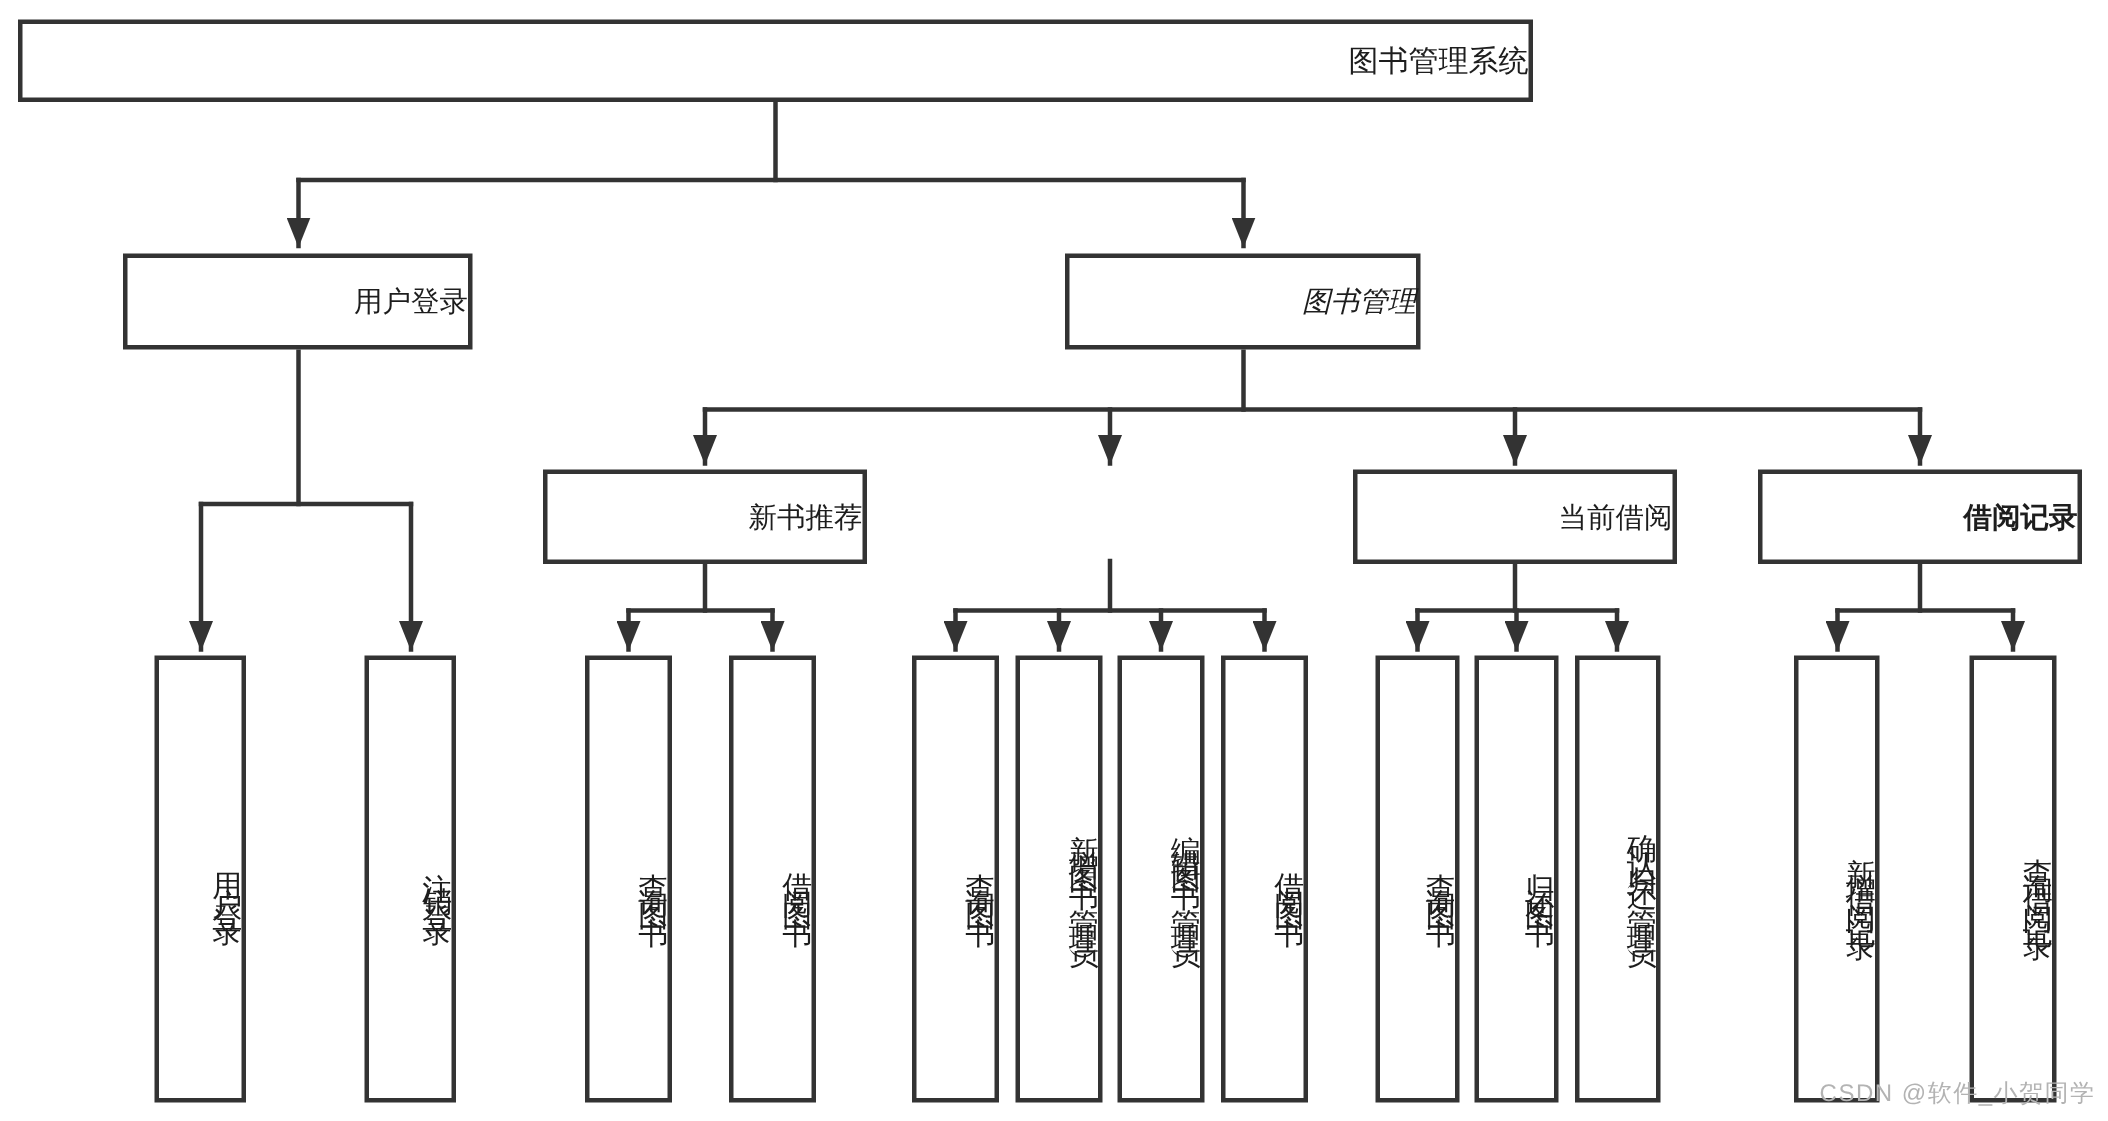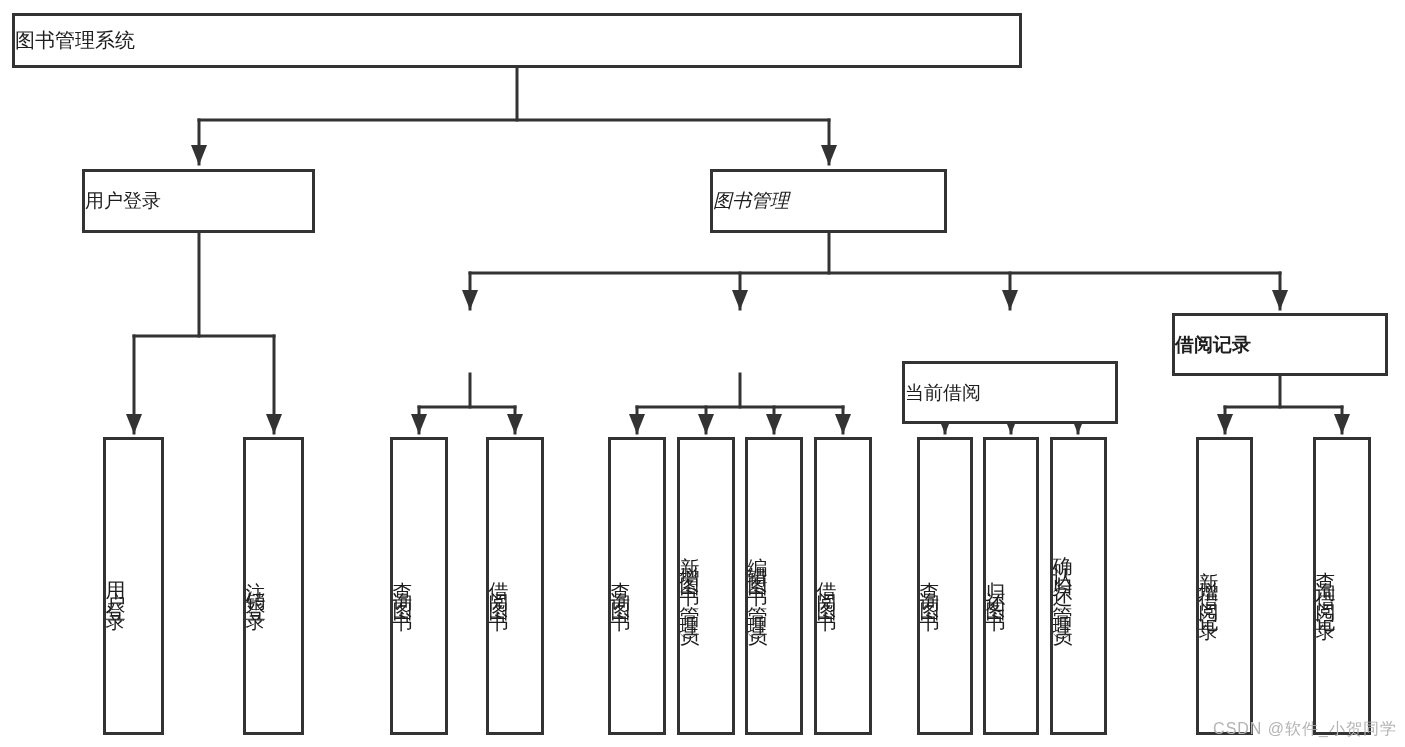--- a/index.html
+++ b/index.html
@@ -22,21 +22,21 @@
     z-index: 1;
   }
   .node {
     position: absolute;
     box-sizing: border-box;
     border: 3px solid #333333;
     background: #ffffff;
     color: #1d1d1d;
     display: flex;
     align-items: center;
-    justify-content: flex-start;
+    justify-content: flex-end;
     z-index: 2;
   }
   .node-root { font-size: 20px; }
   .node-h    { font-size: 19px; }
   .leaf      { font-size: 20px; }
   .leaf .vtext {
     writing-mode: vertical-rl;
     text-orientation: mixed;
     letter-spacing: 10px;
     line-height: 1;
@@ -112,21 +112,24 @@
     <span>图书管理系统</span>
   </div>
 
   <div class="node node-h" style="left:82px; top:169px; width:233px; height:64px;">
     <span>用户登录</span>
   </div>
   <div class="node node-h" style="left:710px; top:169px; width:237px; height:64px;font-style:italic;">
     <span>图书管理</span>
   </div>
 
-  <div class="node node-h" style="left:902px; top:313px; width:216px; height:63px;margin-top:48px;">
+  <div class="node node-h" style="left:362px; top:313px; width:216px; height:63px;">
+    <span>新书推荐</span>
+  </div>
+  <div class="node node-h" style="left:902px; top:313px; width:216px; height:63px;">
     <span>当前借阅</span>
   </div>
   <div class="node node-h" style="left:1172px; top:313px; width:216px; height:63px;font-weight:bold;">
     <span>借阅记录</span>
   </div>
 
   <div class="node leaf" style="left:103px; top:437px; width:61px; height:298px;">
     <span class="vtext">用户登录</span>
   </div>
   <div class="node leaf" style="left:243px; top:437px; width:61px; height:298px;">

